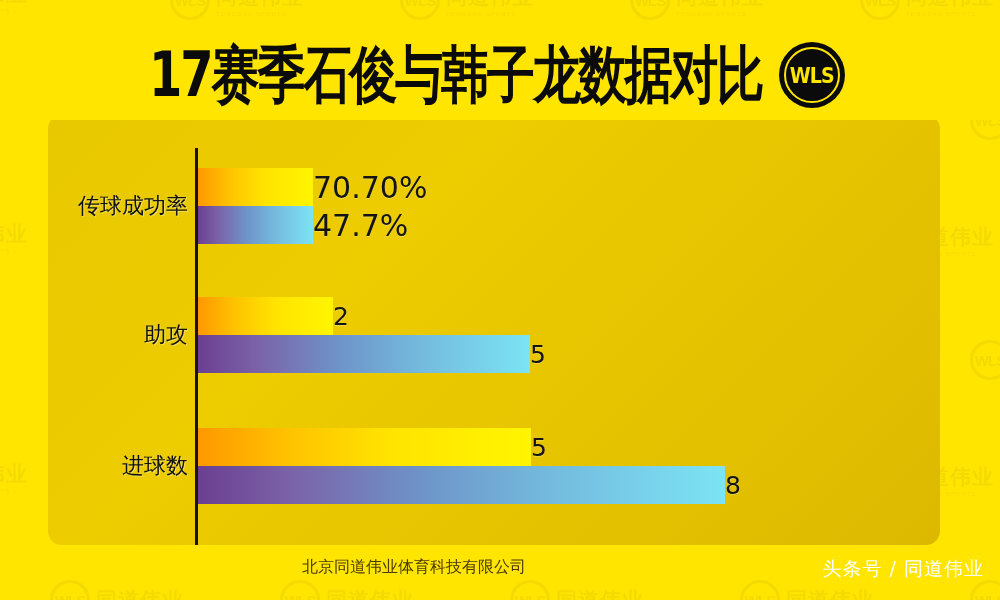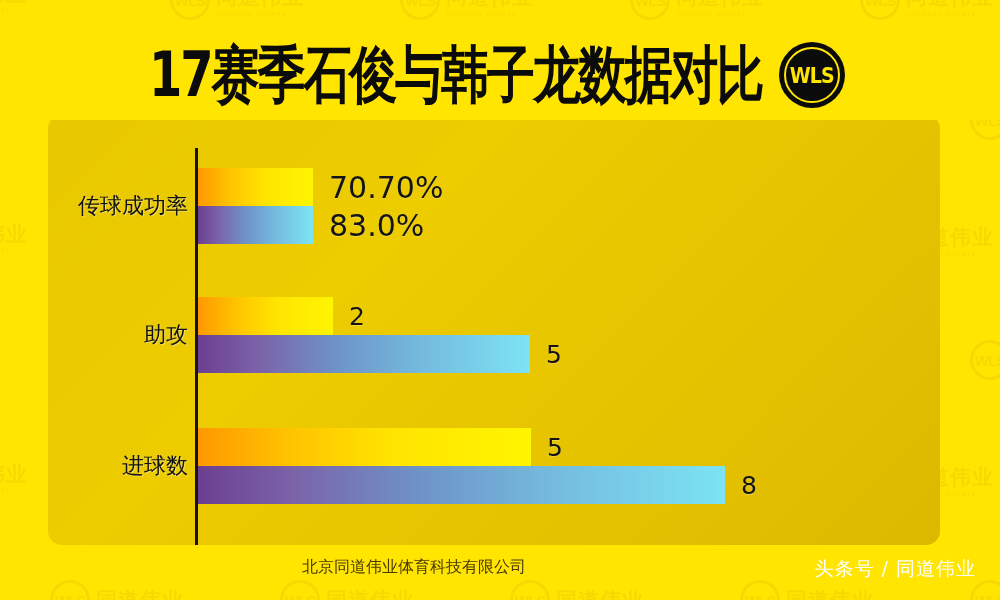--- a/index.html
+++ b/index.html
@@ -189,40 +189,40 @@
   .bar.bar-yellow {
     background: linear-gradient(90deg, #FF9800 0%, #FFC400 28%, #FFE400 58%, #FFF500 100%);
   }
   .bar.bar-blue {
     background: linear-gradient(90deg, #6B3F91 0%, #7B63A8 18%, #6E93C8 42%, #74B9DD 66%, #7CE4F4 100%);
   }
   .bar-value {
     font-size: 25px;
     color: #141414;
     font-family: "DejaVu Sans", sans-serif;
-    margin-left: 16px;
+    margin-left: 0;
     white-space: nowrap;
     text-shadow: 0 1px 0 rgba(255,255,255,0.25);
   }
   .bar-value.big { font-size: 30px; }
 
   
   .footer-center {
     position: absolute;
     left: 0; bottom: 22px;
     width: 828px;
     text-align: center;
     font-size: 16px;
     color: #4a3a00;
     font-family: "DejaVu Sans", sans-serif;
     z-index: 3;
   }
   .footer-right {
     position: absolute;
-    right: 24px; bottom: 18px;
+    right: 16px; bottom: 18px;
     font-size: 19px;
     color: #ffffff;
     font-family: "DejaVu Sans", sans-serif;
     z-index: 3;
     letter-spacing: 1px;
   }
 </style>
 </head>
 <body>
 
@@ -435,21 +435,21 @@
     <div id="groups-root">
         <div class="group" style="top: 53px;">
           <div class="group-label" style="right: 752px; top: 38px;">传球成功率</div>
           <div class="bars">
             <div class="bar-row">
               <div class="bar bar-yellow" style="width: 115px;"></div>
               <div class="bar-value big">70.70%</div>
             </div>
             <div class="bar-row">
               <div class="bar bar-blue" style="width: 115px;"></div>
-              <div class="bar-value big">83.0%</div>
+              <div class="bar-value big">47.7%</div>
             </div>
           </div>
         </div>
         <div class="group" style="top: 182px;">
           <div class="group-label" style="right: 752px; top: 38px;">助攻</div>
           <div class="bars">
             <div class="bar-row">
               <div class="bar bar-yellow" style="width: 135px;"></div>
               <div class="bar-value">2</div>
             </div>

